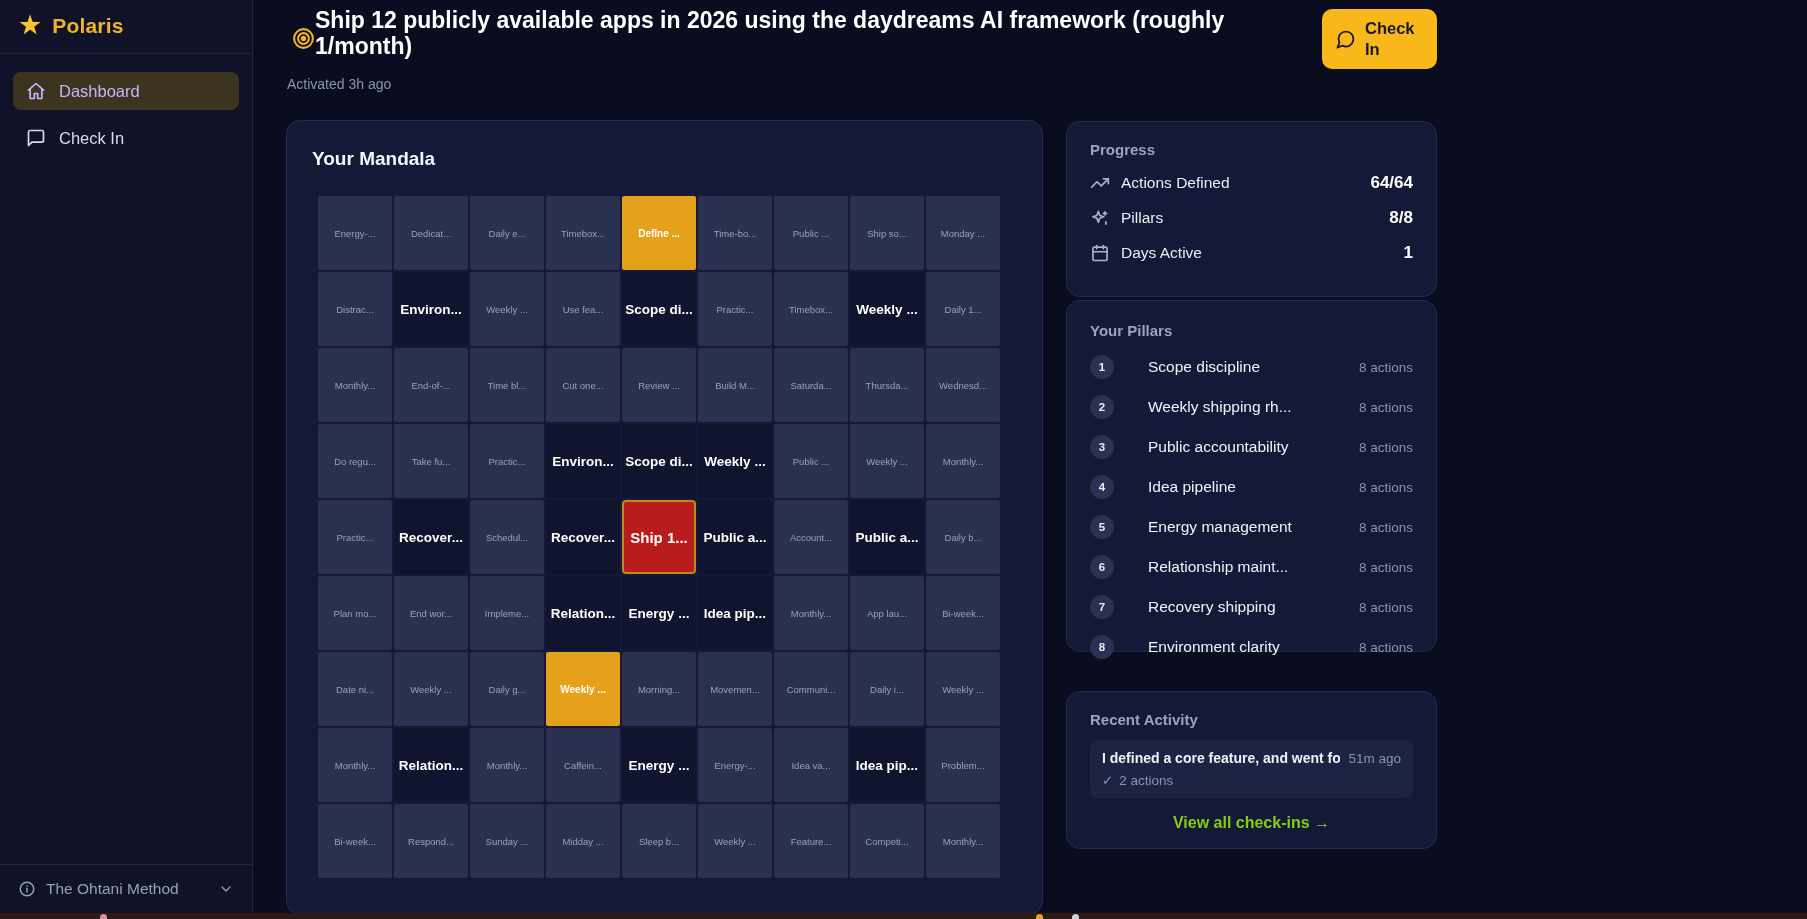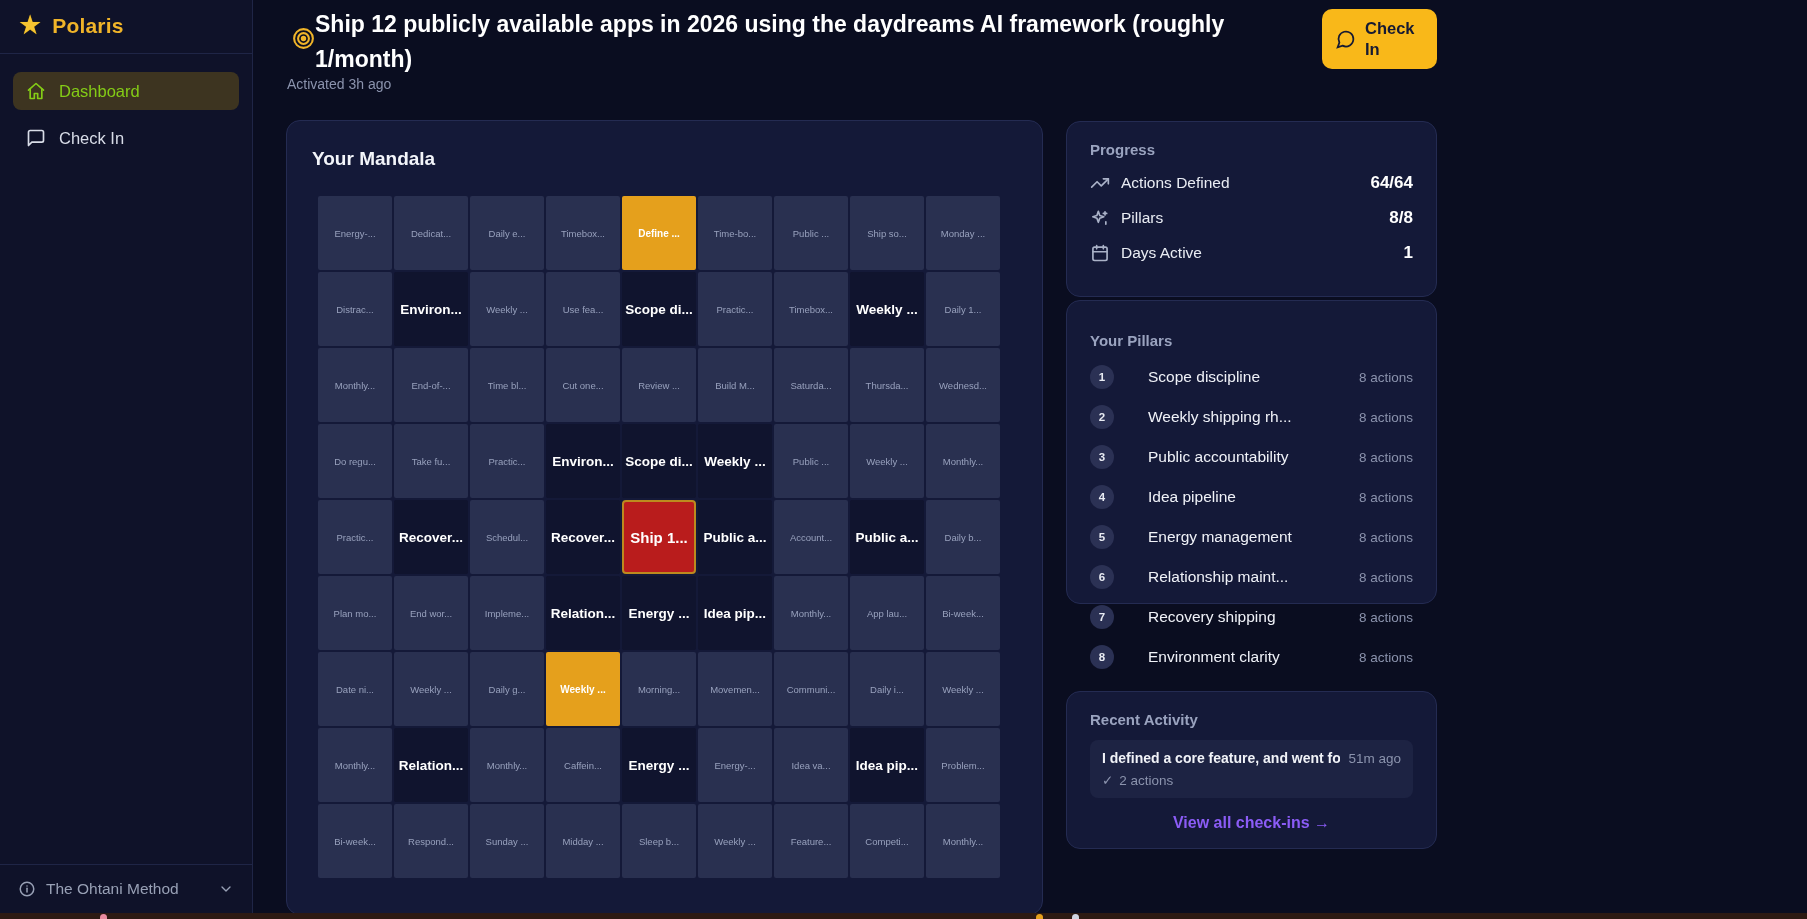--- a/index.html
+++ b/index.html
@@ -17,35 +17,35 @@
   }
   .logo-row { display:flex; align-items:center; gap:10px; padding:12px 18px 14px; }
   .star { color:#f6c431; font-size:27px; line-height:27px; text-shadow:0 0 1px #7a5c00; }
   .logo-text { color:#f0b429; font-weight:bold; font-size:21px; letter-spacing:.2px; }
   .sidebar-divider { border-top:1px solid #1f2546; }
   .nav { padding:18px 13px 0; display:flex; flex-direction:column; gap:9px; }
   .nav-item {
     display:flex; align-items:center; gap:13px; padding:9px 13px;
     border-radius:8px; color:#d9dde8; font-size:16.5px; cursor:pointer;
   }
-  .nav-item.active { background:#3d3420; color:#84cc16; }
+  .nav-item.active { background:#3d3420; color:#c4b5fd; }
   .icon { display:inline-flex; align-items:center; justify-content:center; }
   .icon svg { display:block; }
   .sidebar-footer {
     position:absolute; left:0; bottom:6px; width:100%;
     border-top:1px solid #1f2546; padding:15px 18px;
     display:flex; align-items:center; gap:10px; color:#98a0b5; font-size:15.5px;
     cursor:pointer;
   }
   .sidebar-footer .chev { margin-left:auto; }
   
   .goal-icon { position:absolute; left:291px; top:26px; color:#f0b429; }
   .goal-title {
     position:absolute; left:315px; top:7px; width:975px;
-    color:#ffffff; font-weight:bold; font-size:23px; line-height:35px;
+    color:#ffffff; font-weight:bold; font-size:23px; line-height:26px;
   }
   .activated { position:absolute; left:287px; top:76px; color:#8b93ad; font-size:14px; }
   .checkin-btn {
     position:absolute; left:1322px; top:9px; width:115px; height:60px;
     background:#f9b819; border:none; border-radius:10px; cursor:pointer;
     display:flex; align-items:center; gap:9px; padding:0 13px;
     color:#161a33; font-family:"Liberation Sans",sans-serif;
   }
   .checkin-btn .btn-label { font-weight:bold; font-size:16.5px; line-height:21px; width:56px; text-align:left; }
   
@@ -65,36 +65,36 @@
   .cell.a { background:#293050; color:#98a1bd; font-size:9.5px; }
   .cell.p { background:#10142e; color:#ffffff; font-size:13.5px; font-weight:bold; }
   .cell.h { background:#e5a01c; color:#ffffff; font-size:10px; font-weight:bold; }
   .cell.g { background:#b91c1c; border:2px solid #bd8a1e; border-radius:4px;
             color:#ffffff; font-size:15px; font-weight:bold; }
   
   .progress-card { left:1066px; top:121px; width:371px; height:176px; padding:19px 23px; }
   .prog-row { display:flex; align-items:center; gap:11px; margin-top:15px; color:#aab2c8; }
   .prog-label { color:#e9ecf3; font-size:15.5px; }
   .prog-value { margin-left:auto; color:#ffffff; font-weight:bold; font-size:17px; }
-  .pillars-card { left:1066px; top:300px; width:371px; height:304px; padding:31px 23px; }
+  .pillars-card { left:1066px; top:300px; width:371px; height:352px; padding:21px 23px; }
   .pillar-row { display:flex; align-items:center; gap:14px; margin-top:16px; height:24px; cursor:pointer; }
   .badge {
     width:24px; height:24px; border-radius:50%; background:#2b3154; flex:0 0 24px;
     display:flex; align-items:center; justify-content:center;
     color:#e9ecf3; font-size:11.5px; font-weight:bold;
   }
   .pillar-name { color:#f0f2f8; font-size:15.5px;margin-left:20px; }
   .pillar-meta { margin-left:auto; color:#8b93ad; font-size:13.5px; }
   .activity-card { left:1066px; top:691px; width:371px; height:158px; padding:19px 23px; }
   .activity-item { background:#1d2343; border-radius:8px; padding:10px 12px; margin-top:12px; cursor:pointer; }
   .activity-top { display:flex; align-items:baseline; gap:8px; }
   .activity-text { color:#f1f3f8; font-size:14px; font-weight:bold; white-space:nowrap; overflow:hidden; }
   .activity-time { margin-left:auto; color:#8b93ad; font-size:13.5px; white-space:nowrap; }
   .activity-meta { margin-top:6px; color:#8b93ad; font-size:13.5px; display:flex; align-items:center; gap:6px; }
-  .view-all { margin-top:16px; text-align:center; color:#8b5cf6; font-size:16px; font-weight:bold; cursor:pointer; }
+  .view-all { margin-top:16px; text-align:center; color:#84cc16; font-size:16px; font-weight:bold; cursor:pointer; }
   
   .bottom-strip { position:absolute; left:0; bottom:0; width:100%; height:6px; background:#2d1a13; }
   .dot { position:absolute; bottom:0; width:7px; height:5px; border-radius:4px 4px 0 0; }
 </style>
 </head>
 <body>
 
 <aside class="sidebar">
   <div class="logo-row">
     <span class="star">★</span>

